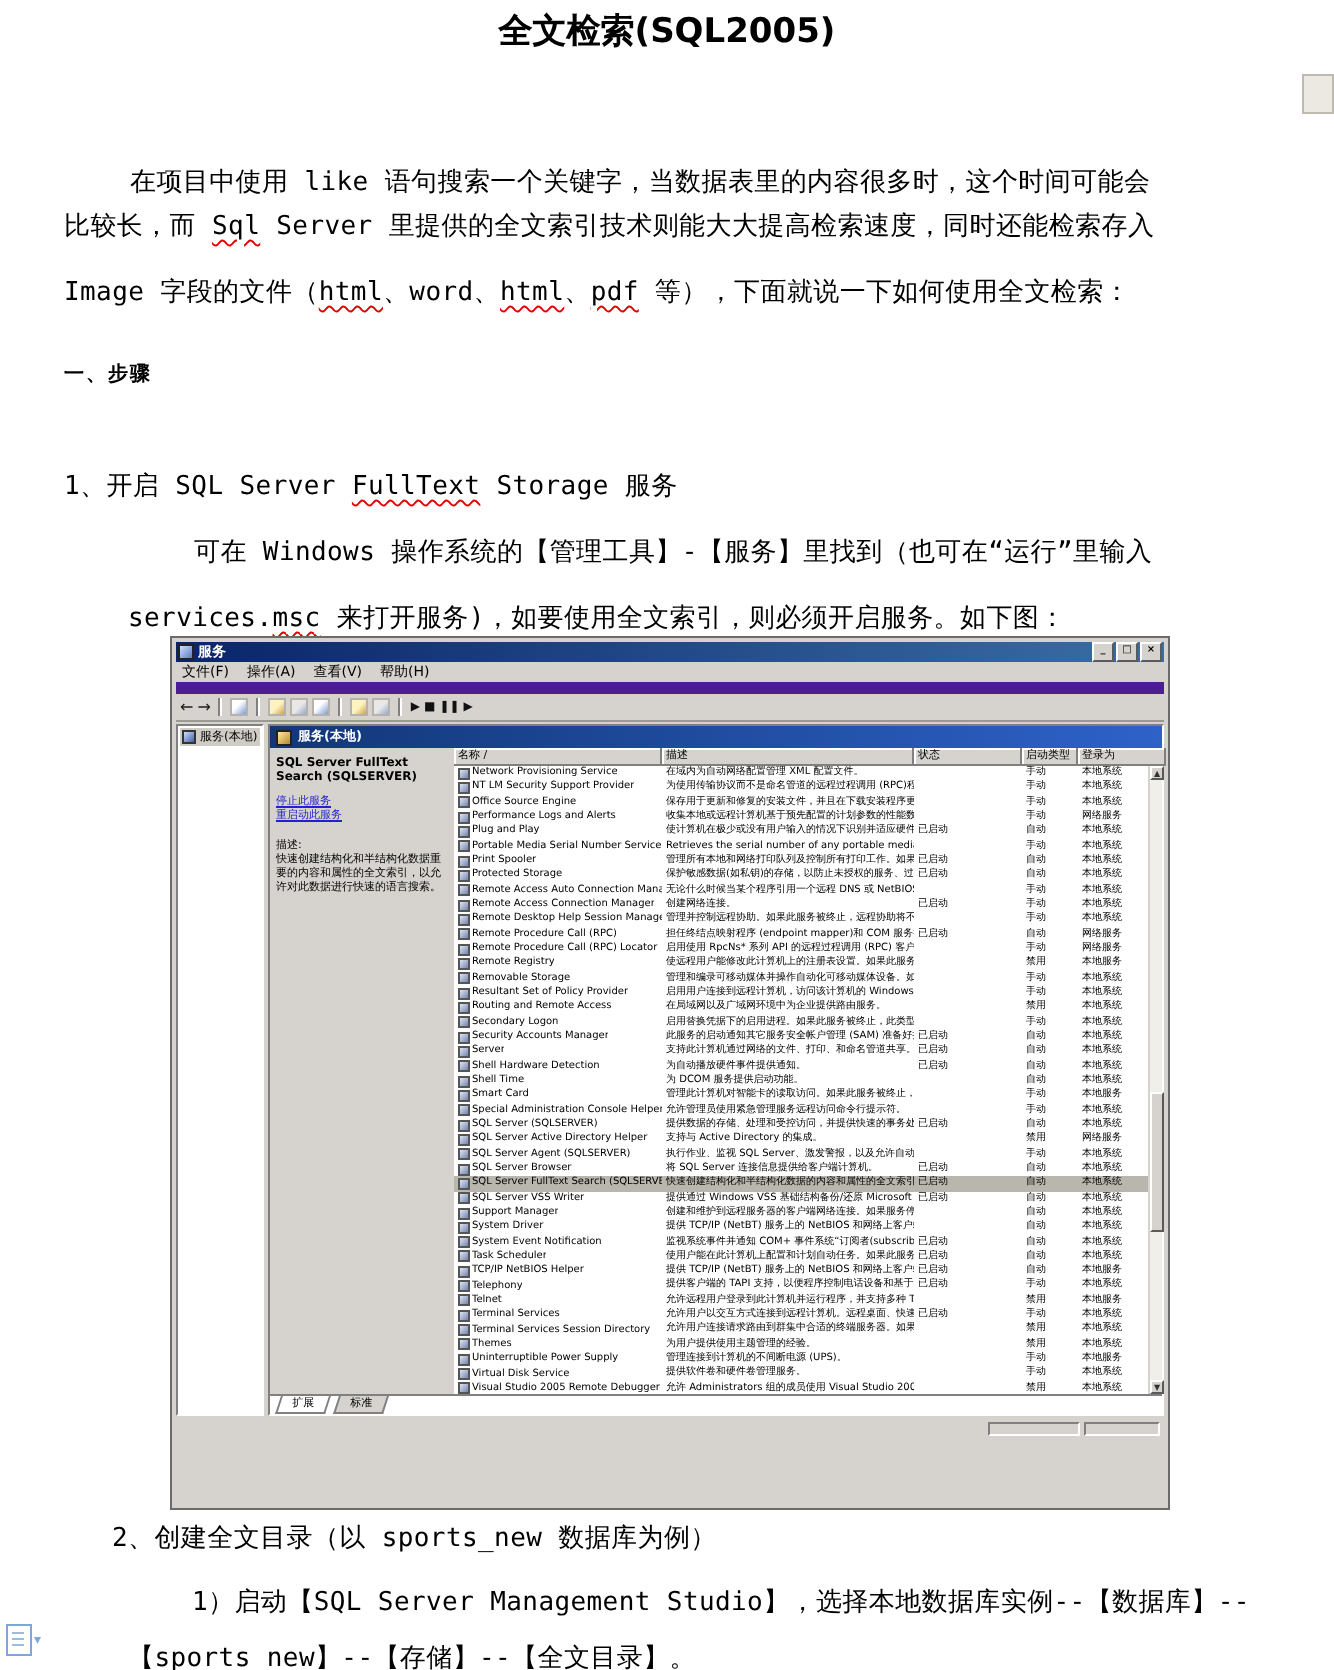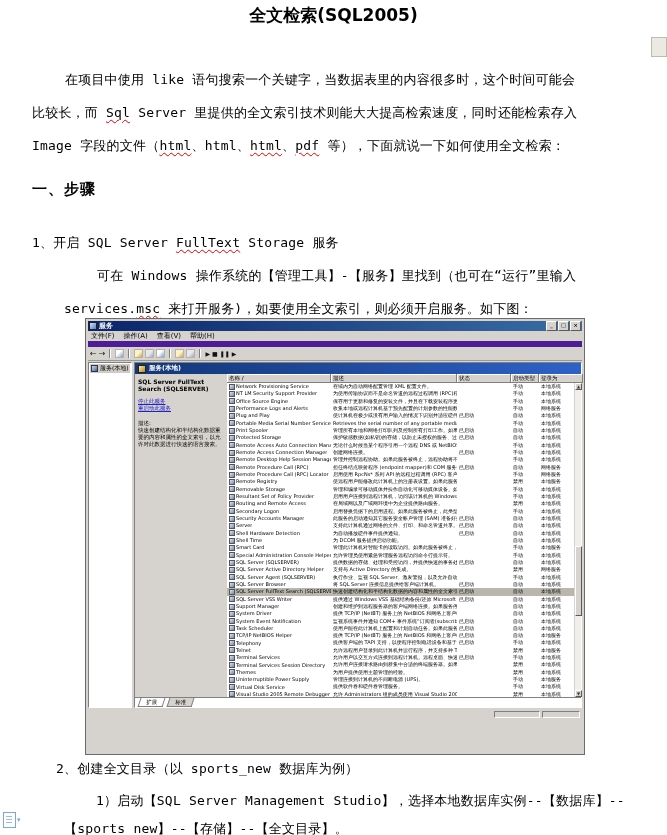--- a/index.html
+++ b/index.html
@@ -5,21 +5,21 @@
   html,body{margin:0;padding:0;}
   body{width:667px;height:835px;background:#ffffff;position:relative;overflow:hidden;
        font-family:"DejaVu Sans",sans-serif;color:#000;}
   .abs{position:absolute;}
   
   .doc-title{top:4px;left:0;width:667px;text-align:center;font-size:17px;font-weight:bold;
              font-family:"DejaVu Sans",sans-serif;}
   .doc-line{font-family:"DejaVu Sans Mono","DejaVu Sans",sans-serif;font-size:13px;
             white-space:nowrap;letter-spacing:.2px;}
   .wavy{text-decoration:underline wavy #e00000;text-decoration-thickness:1px;text-underline-offset:2px;}
-  .doc-h1{font-size:15px;font-weight:bold;font-family:"DejaVu Sans",sans-serif;letter-spacing:1px;}
+  .doc-h1{font-size:10px;font-weight:bold;font-family:"DejaVu Sans",sans-serif;letter-spacing:1px;}
   
   .win{left:85px;top:318px;width:500px;height:437px;background:#d6d3ce;
        border:1px solid #6b6b6b;box-sizing:border-box;padding:2px;font-family:"DejaVu Sans",sans-serif;}
   .titlebar{height:10px;background:linear-gradient(to right,#0a246a,#3a6ea5);display:flex;
             align-items:center;color:#fff;font-size:7px;font-weight:bold;padding:0 1px;}
   .titlebar .t-icon{width:6px;height:6px;background:linear-gradient(135deg,#cfe0ff,#5a7ec0);
             border:1px solid #222;margin-right:2px;flex:0 0 auto;}
   .titlebar .t-text{flex:1 1 auto;line-height:9px;white-space:nowrap;overflow:hidden;}
   .winbtn{width:9px;height:8px;background:#d6d3ce;border:1px solid;border-color:#fff #5a5a5a #5a5a5a #fff;
           font-size:5px;line-height:6px;text-align:center;margin-left:1px;flex:0 0 auto;color:#000;}
@@ -91,23 +91,23 @@
   .po-page{width:11px;height:14px;background:#fff;border:1px solid #7da7d8;position:relative;}
   .po-page:before{content:"";position:absolute;left:2px;top:3px;width:6px;height:1px;background:#9bbbdf;box-shadow:0 3px 0 #9bbbdf,0 6px 0 #9bbbdf;}
   .po-arrow{font-size:7px;color:#7da7d8;line-height:8px;}
   .frag{left:651px;top:37px;width:16px;height:20px;background:#ece9e2;border:1px solid #bdbab2;box-sizing:border-box;}
 </style>
 </head>
 <body>
 
 <div class="abs doc-title">全文检索(SQL2005)</div>
 
-<div class="abs doc-line" style="top:71px;left:65px;"><span>在项目中使用 like 语句搜索一个关键字，当数据表里的内容很多时，这个时间可能会</span></div>
+<div class="abs doc-line" style="top:82px;left:65px;"><span>在项目中使用 like 语句搜索一个关键字，当数据表里的内容很多时，这个时间可能会</span></div>
 <div class="abs doc-line" style="top:104px;left:32px;"><span>比较长，而 </span><span class="wavy">Sql</span><span> Server 里提供的全文索引技术则能大大提高检索速度，同时还能检索存入</span></div>
-<div class="abs doc-line" style="top:137px;left:32px;"><span>Image 字段的文件（</span><span class="wavy">html</span><span>、html、</span><span class="wavy">html</span><span>、</span><span class="wavy">pdf</span><span> 等），下面就说一下如何使用全文检索：</span></div>
+<div class="abs doc-line" style="top:137px;left:32px;"><span>Image 字段的文件（</span><span class="wavy">html</span><span>、word、</span><span class="wavy">html</span><span>、</span><span class="wavy">pdf</span><span> 等），下面就说一下如何使用全文检索：</span></div>
 
 <div class="abs doc-h1" style="top:180px;left:32px;">一、步骤</div>
 
 <div class="abs doc-line" style="top:234px;left:32px;"><span>1、开启 SQL Server </span><span class="wavy">FullText</span><span> Storage 服务</span></div>
 <div class="abs doc-line" style="top:267px;left:97px;"><span>可在 Windows 操作系统的【管理工具】-【服务】里找到（也可在“运行”里输入</span></div>
 <div class="abs doc-line" style="top:300px;left:64px;"><span>services.</span><span class="wavy">msc</span><span> 来打开服务)，如要使用全文索引，则必须开启服务。如下图：</span></div>
 
 <div class="abs doc-line" style="top:760px;left:56px;">2、创建全文目录（以 sports_new 数据库为例）</div>
 <div class="abs doc-line" style="top:792px;left:96px;">1）启动【SQL Server Management Studio】，选择本地数据库实例--【数据库】--</div>
 <div class="abs doc-line" style="top:820px;left:64px;">【sports_new】--【存储】--【全文目录】。</div>

